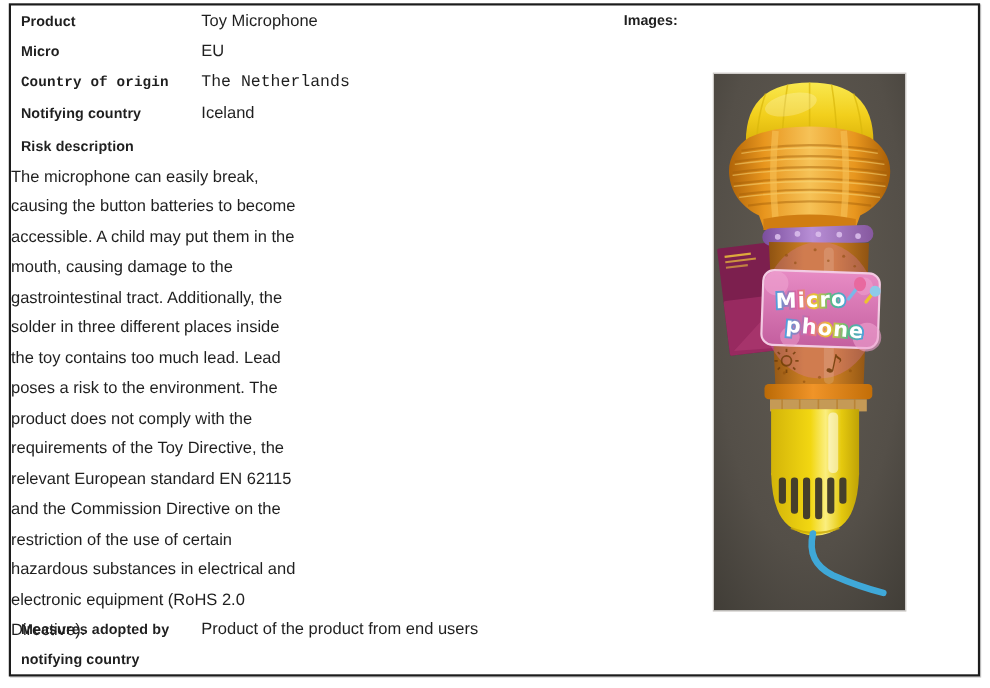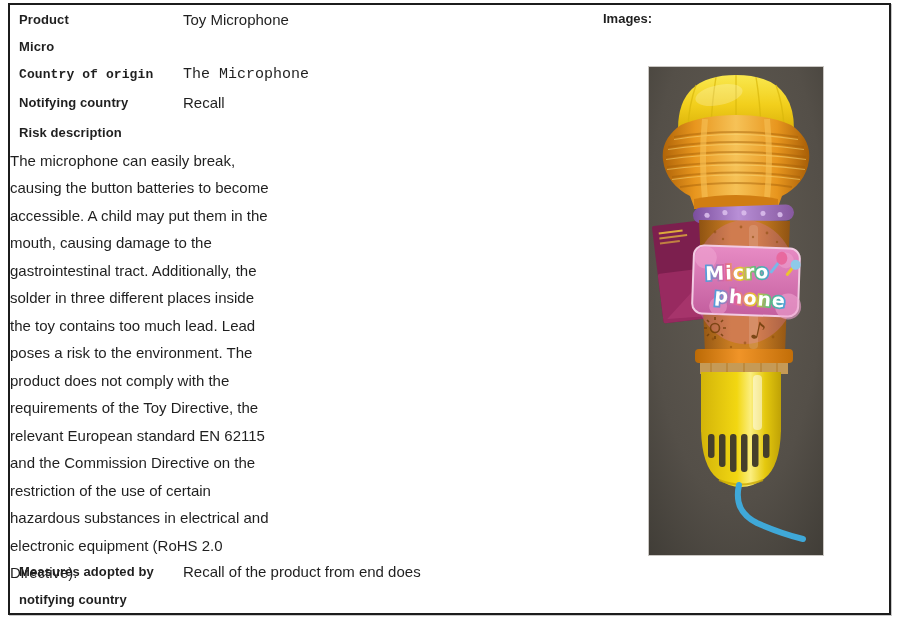--- a/index.html
+++ b/index.html
@@ -47,21 +47,20 @@
     line-height: 27.5px;
     white-space: pre-line;
   }
   .images-header {
     position: absolute;
     left: 557px;
     top: 0;
     font-size: 13px;
     font-weight: bold;
     line-height: 27.5px;
-    margin-left: 36px;
   }
   .photo-frame {
     position: absolute;
     left: 638px;
     top: 61px;
     width: 174px;
     height: 488px;
     border: 1px solid #cac7c3;
     box-sizing: content-box;
   }
@@ -72,30 +71,31 @@
 
 <div class="sheet">
 
   <div class="row" style="top:1px;">
     <div class="cell-label">Product</div>
     <div class="cell-value">Toy Microphone</div>
   </div>
 
   <div class="row" style="top:28px;">
     <div class="cell-label">Micro</div>
+    <div class="cell-value">EU</div>
   </div>
 
   <div class="row" style="top:56px;font-family:Liberation Mono, monospace;">
     <div class="cell-label">Country of origin</div>
-    <div class="cell-value">The Microphone</div>
+    <div class="cell-value">The Netherlands</div>
   </div>
 
   <div class="row" style="top:84px;">
     <div class="cell-label">Notifying country</div>
-    <div class="cell-value">Recall</div>
+    <div class="cell-value">Iceland</div>
   </div>
 
   <div class="row" style="top:114px;flex-direction:column;">
     <div class="cell-label">Risk description</div>
     <div class="cell-value">The microphone can easily break,
 causing the button batteries to become
 accessible. A child may put them in the
 mouth, causing damage to the
 gastrointestinal tract. Additionally, the
 solder in three different places inside
@@ -107,21 +107,21 @@
 and the Commission Directive on the
 restriction of the use of certain
 hazardous substances in electrical and
 electronic equipment (RoHS 2.0
 Directive).</div>
   </div>
 
   <div class="row" style="top:553px;">
     <div class="cell-label two-line">Measures adopted by
 notifying country</div>
-    <div class="cell-value">Recall of the product from end does</div>
+    <div class="cell-value">Product of the product from end users</div>
   </div>
 
   <div class="images-header">Images:</div>
 
   <div class="photo-frame">
     <svg width="174" height="488" viewBox="0 0 174 488" xmlns="http://www.w3.org/2000/svg">
       <defs>
         <radialGradient id="bgGrad" cx="50%" cy="38%" r="85%">
           <stop offset="0%" stop-color="#615b52"></stop>
           <stop offset="60%" stop-color="#544f48"></stop>

